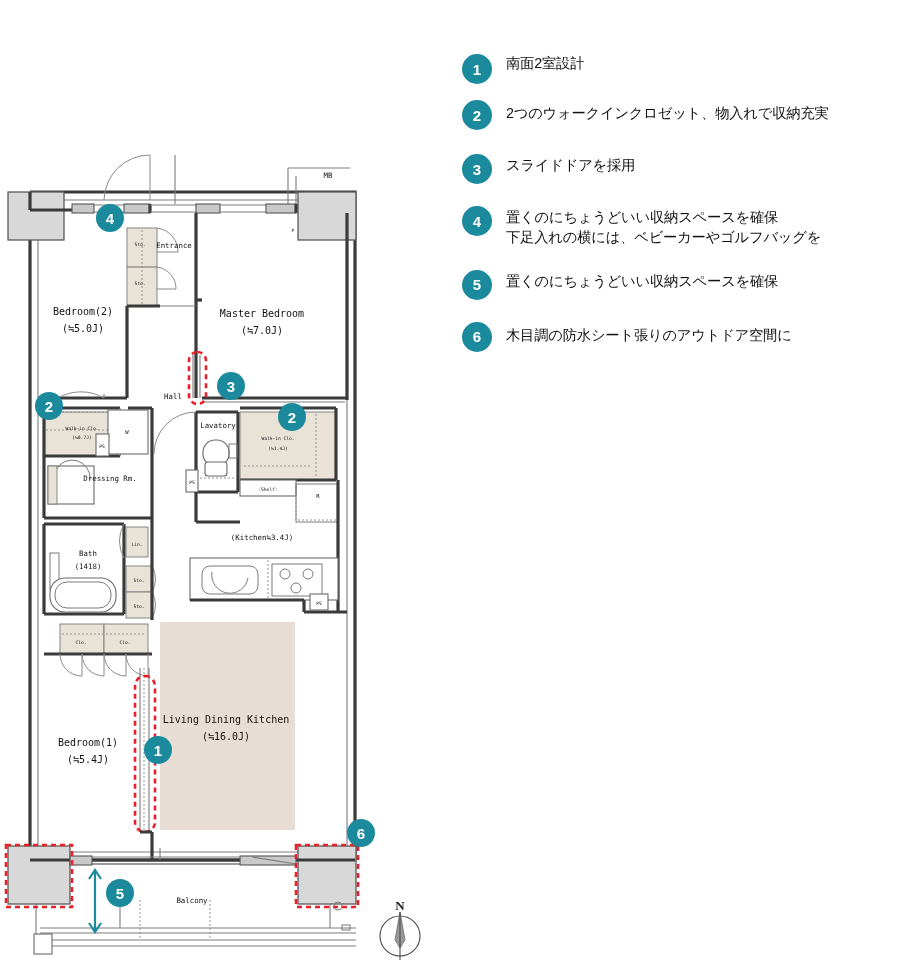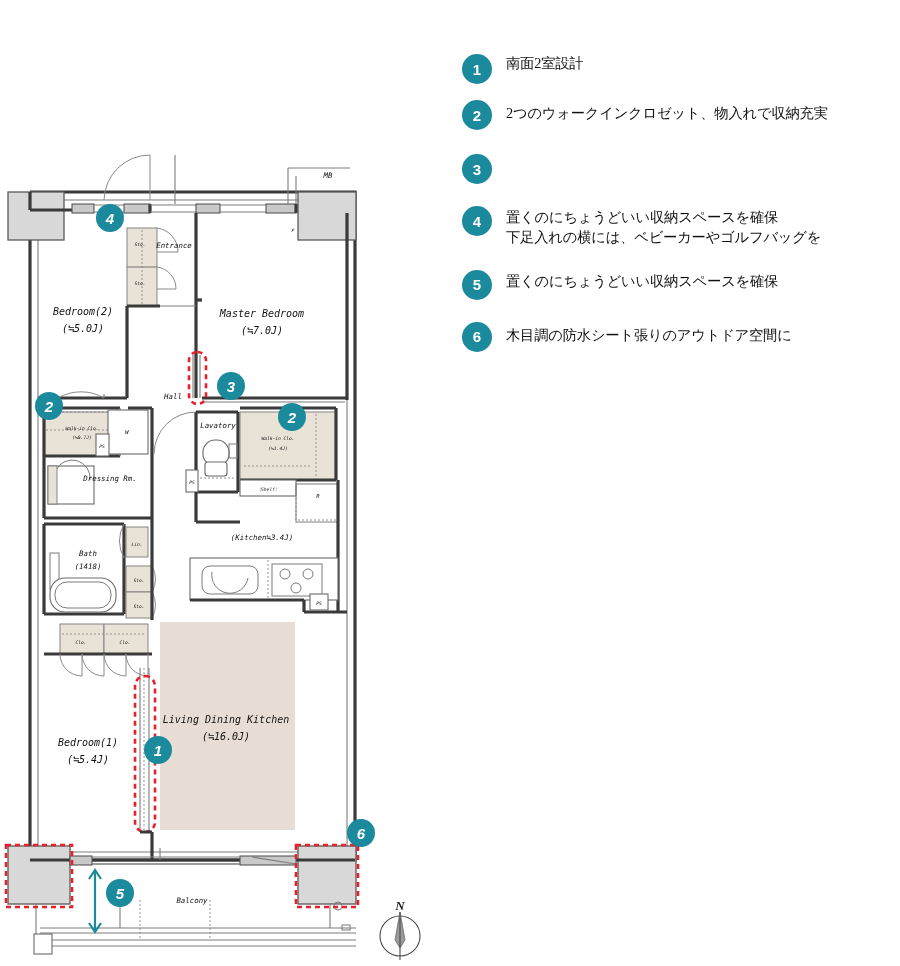--- a/index.html
+++ b/index.html
@@ -1,30 +1,30 @@
 <!DOCTYPE html>
 <html><head>
 <meta charset="utf-8">
 <style>
   html,body{margin:0;padding:0;background:#ffffff;}
   body{width:900px;height:966px;position:relative;overflow:hidden;
        font-family:"Liberation Sans","DejaVu Sans",sans-serif;color:#1a1a1a;}
 
   
-  #plan-area{position:absolute;left:0;top:0;width:450px;height:966px;font-style:italic;}
+  #plan-area{position:absolute;left:0;top:0;width:450px;height:966px;}
   #legend-area{position:absolute;left:462px;top:52px;width:438px;height:380px;}
 
   
   .legend-row{display:flex;align-items:flex-start;margin-bottom:16px;}
   .legend-badge{flex:0 0 auto;width:30px;height:30px;border-radius:50%;
        background:#1a8a9c;color:#fff;font-size:15px;font-weight:bold;
        display:flex;align-items:center;justify-content:center;margin-right:14px;
        font-family:"Liberation Sans",sans-serif;}
   .legend-text{font-size:14.3px;line-height:1.42;letter-spacing:-0.2px;
-       font-family:Liberation Serif, serif;color:#111;padding-top:1px;}
+       font-family:Liberation Sans, sans-serif;color:#111;padding-top:1px;}
   .legend-text div{white-space:nowrap;}
   .lr1 .legend-badge{margin-top:2px;}
   .lr2 .legend-badge,.lr6 .legend-badge{margin-top:-2px;}
 
   
   svg#fp{display:block;}
   .wall{fill:none;stroke:#3a3a3a;stroke-width:3.2;}
   .wall-thin{fill:none;stroke:#7c7c7c;stroke-width:1.1;}
   .hatchwall{fill:#c9c9c9;stroke:#555;stroke-width:1.1;}
   .col{fill:#d8d8d8;stroke:#5a5a5a;stroke-width:1.3;}
@@ -340,20 +340,21 @@
   <div class="legend-row lr2" style="margin-top:18px;margin-bottom:24px;">
     <div class="legend-badge">2</div>
     <div class="legend-text">
       <div>2つのウォークインクロゼット、物入れで収納充実</div>
     </div>
   </div>
 
   <div class="legend-row lr3" style="margin-bottom:22px;">
     <div class="legend-badge">3</div>
     <div class="legend-text">
+      <div>スライドドアを採用</div>
     </div>
   </div>
 
   <div class="legend-row lr4" style="margin-bottom:22px;">
     <div class="legend-badge">4</div>
     <div class="legend-text">
       <div>置くのにちょうどいい収納スペースを確保</div>
       <div>下足入れの横には、ベビーカーやゴルフバッグを</div>
     </div>
   </div>

